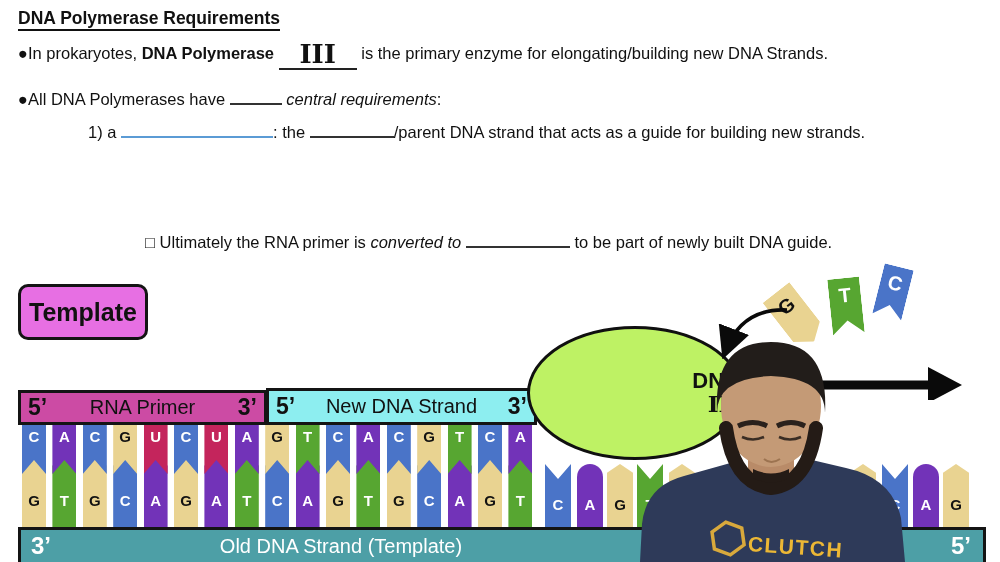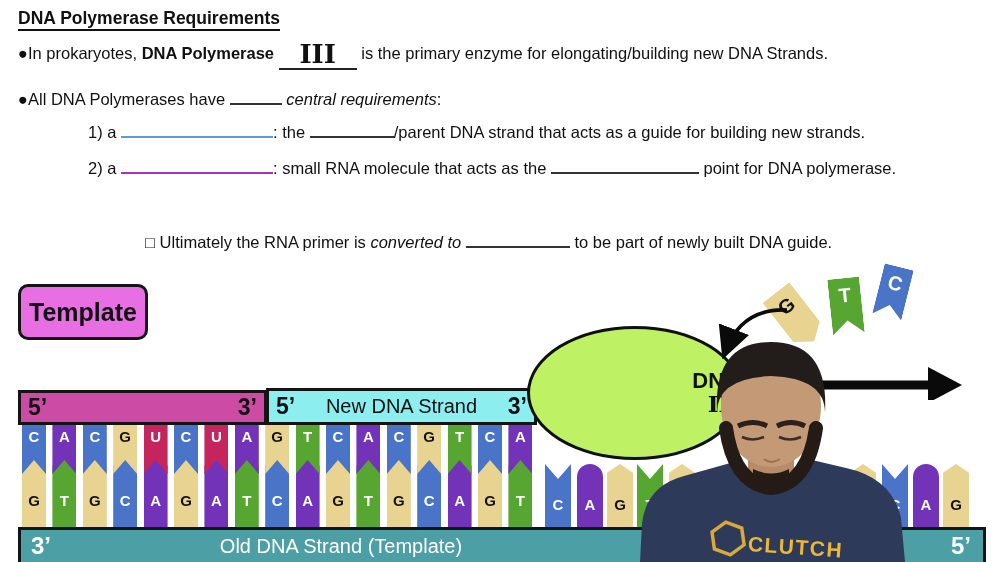--- a/index.html
+++ b/index.html
@@ -74,34 +74,32 @@
 
   <div class="line" style="left:18px;top:88px;">
     <span>●All DNA Polymerases have </span><span class="blank dark w52"></span>
     <span class="i">central requirements</span><span>:</span>
   </div>
 
   <div class="line" style="left:88px;top:121px;">
     <span>1) a </span><span class="blank blue w152"></span><span>: the </span><span class="blank dark w84"></span><span>/parent DNA strand that acts as a guide for building new strands.</span>
   </div>
 
-  <div class="line" style="left:88px;top:157px;">
-    <span>2) a </span><span class="blank magenta w152"></span><span>: small RNA molecule that acts as the </span><span class="blank dark w148"></span><span> point for DNA polymerase.</span>
-  </div>
 
 
   <div class="line" style="left:145px;top:231px;">
     <span>□ Ultimately the RNA primer is </span><span class="i">converted to</span>
     <span class="blank dark w104"></span><span> to be part of newly built DNA guide.</span>
   </div>
 
   <div class="primase">Template</div>
 
   <div class="strip rna">
     <span class="prime">5’</span>
+    <span class="stitle">RNA Primer</span>
     <span class="prime">3’</span>
   </div>
 
   <div class="strip dna">
     <span class="prime">5’</span>
     <span class="stitle">New DNA Strand</span>
     <span class="prime">3’</span>
   </div>
 
   <div id="bases">

